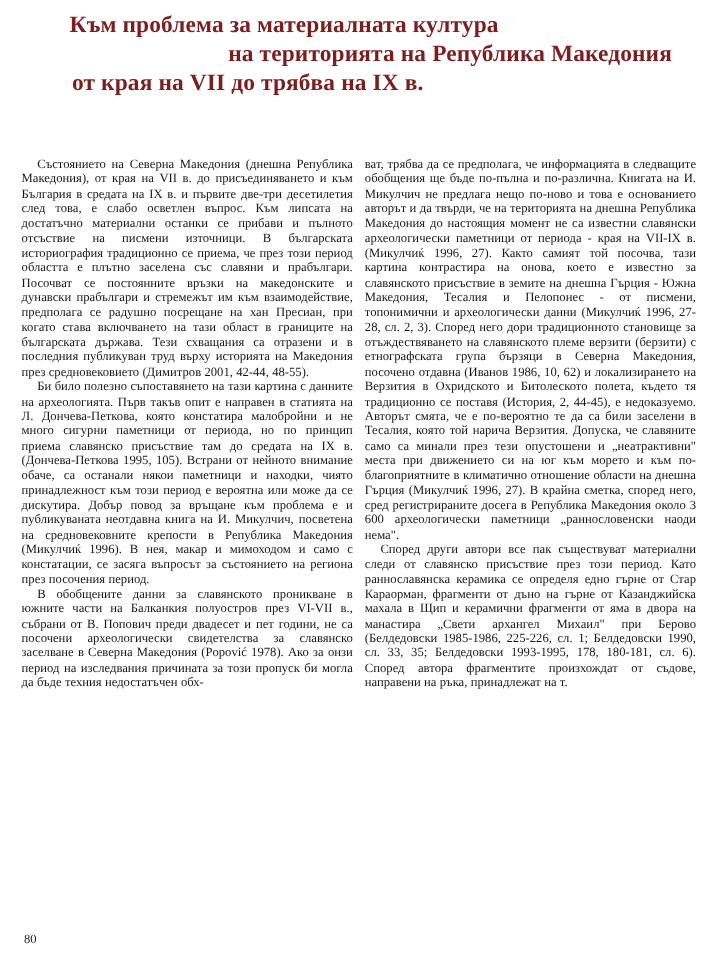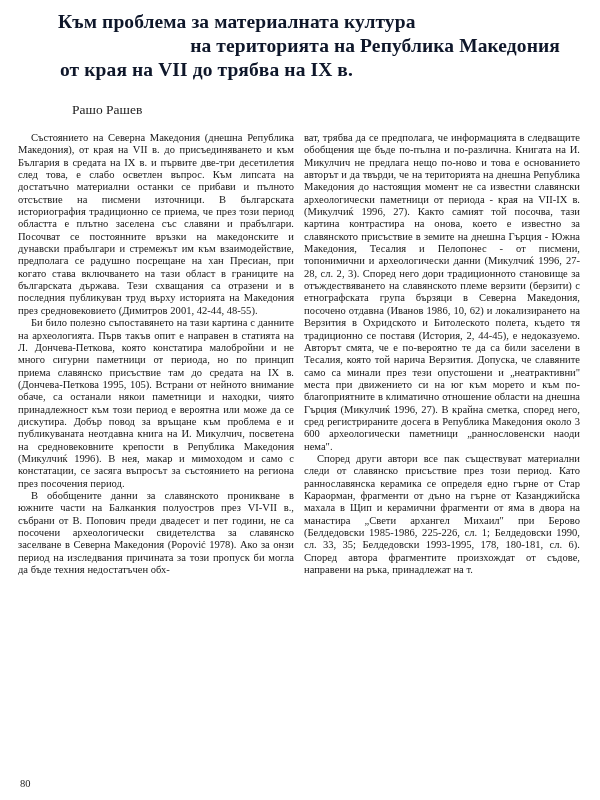--- a/index.html
+++ b/index.html
@@ -26,21 +26,21 @@
     padding-top: 10px;
     padding-left: 58px;
     padding-right: 40px;
   }
   .title-line {
     font-family: "Liberation Serif", "DejaVu Serif", serif;
     font-weight: bold;
     font-size: 19.5px;
     line-height: 24px;
     letter-spacing: 0.1px;
-    color: #0f172a;
+    color: #7f1d1d;
     white-space: nowrap;
   }
   .title-line.l2 { padding-left: 2px; text-align: right; }
   .title-line.l3 { padding-left: 2px; }
 
   .author {
     margin-top: 20px;
     padding-left: 72px;
     font-size: 13.5px;
     line-height: 16px;
@@ -87,21 +87,20 @@
 <body>
 
 <div class="page">
 
   <div class="title-block">
     <div class="title-line l1">Към проблема за материалната култура</div>
     <div class="title-line l2">на територията на Република Македония</div>
     <div class="title-line l3">от края на VII до трябва на IX в.</div>
   </div>
 
-  <div class="author">Рашо Рашев</div>
 
   <div class="columns">
     <div class="col">
       <p class="first-noindent">Състоянието на Северна Македония (днешна Република Македония), от края на VII в. до присъединяването и към България в средата на IX в. и първите две-три десетилетия след това, е слабо осветлен въпрос. Към липсата на достатъчно материални останки се прибави и пълното отсъствие на писмени източници. В българската историография традиционно се приема, че през този период областта е плътно заселена със славяни и прабългари. Посочват се постоянните връзки на македонски­те и дунавски прабългари и стремежът им към взаимодействие, предполага се радуш­но посрещане на хан Пресиан, при когато става включването на тази област в грани­ците на българската държава. Тези схва­щания са отразени и в последния публику­ван труд върху историята на Македония през средновековието (Димитров 2001, 42-44, 48-55).</p>
       <p class="indent">Би било полезно съпоставянето на тази картина с данните на археологията. Първ такъв опит е направен в статията на Л. Дончева-Петкова, която констатира мало­бройни и не много сигурни паметници от периода, но по принцип приема славян­ско присъствие там до средата на IX в. (Дончева-Петкова 1995, 105). Встрани от нейното внимание обаче, са останали ня­кои паметници и находки, чиято принад­лежност към този период е вероятна или може да се дискутира. Добър повод за връщане към проблема е и публикуваната неотдавна книга на И. Микулчич, посвете­на на средновековните крепости в Репуб­лика Македония (Микулчиќ 1996). В нея, макар и мимоходом и само с констатации, се засяга въпросът за състоянието на ре­гиона през посочения период.</p>
       <p class="indent">В обобщените данни за славянското проникване в южните части на Балкан­кия полуостров през VI-VII в., събрани от В. Попович преди двадесет и пет години, не са посочени археологически свидетел­ства за славянско заселване в Северна Ма­кедония (Popović 1978). Ако за онзи период на изследвания причината за този пропуск би могла да бъде техния недостатъчен обх-</p>
     </div>
     <div class="col">
       <p>ват, трябва да се предполага, че информа­цията в следващите обобщения ще бъде по-пълна и по-различна. Книгата на И. Микулчич не предлага нещо по-ново и то­ва е основанието авторът и да твърди, че на територията на днешна Република Ма­кедония до настоящия момент не са изве­стни славянски археологически паметни­ци от периода - края на VII-IX в. (Микул­чиќ 1996, 27). Както самият той посочва, тази картина контрастира на онова, което е известно за славянското присъствие в зе­мите на днешна Гърция - Южна Македо­ния, Тесалия и Пелопонес - от писмени, топонимични и археологически данни (Микулчиќ 1996, 27-28, сл. 2, 3). Според него дори традиционното становище за отъждествяването на славянското племе верзити (берзити) с етнографската група бързяци в Северна Македония, посочено отдавна (Иванов 1986, 10, 62) и локализи­рането на Верзития в Охридското и Бито­леското полета, където тя традиционно се поставя (История, 2, 44-45), е недоказуе­мо. Авторът смята, че е по-вероятно те да са били заселени в Тесалия, която той на­рича Верзития. Допуска, че славяните са­мо са минали през тези опустошени и „не­атрактивни" места при движението си на юг към морето и към по-благоприятните в климатично отношение области на днешна Гърция (Микулчиќ 1996, 27). В крайна сметка, според него, сред регистрираните досега в Република Македония около 3 600 археологически паметници „раннословен­ски наоди нема".</p>
       <p class="indent">Според други автори все пак съществу­ват материални следи от славянско присъ­ствие през този период. Като раннославян­ска керамика се определя едно гърне от Стар Караорман, фрагменти от дъно на гърне от Казанджийска махала в Щип и керамични фрагменти от яма в двора на манастира „Свети архангел Михаил" при Берово (Белдедовски 1985-1986, 225-226, сл. 1; Белдедовски 1990, сл. 33, 35; Белдедо­вски 1993-1995, 178, 180-181, сл. 6). Според автора фрагментите произхождат от съдо­ве, направени на ръка, принадлежат на т.</p>

